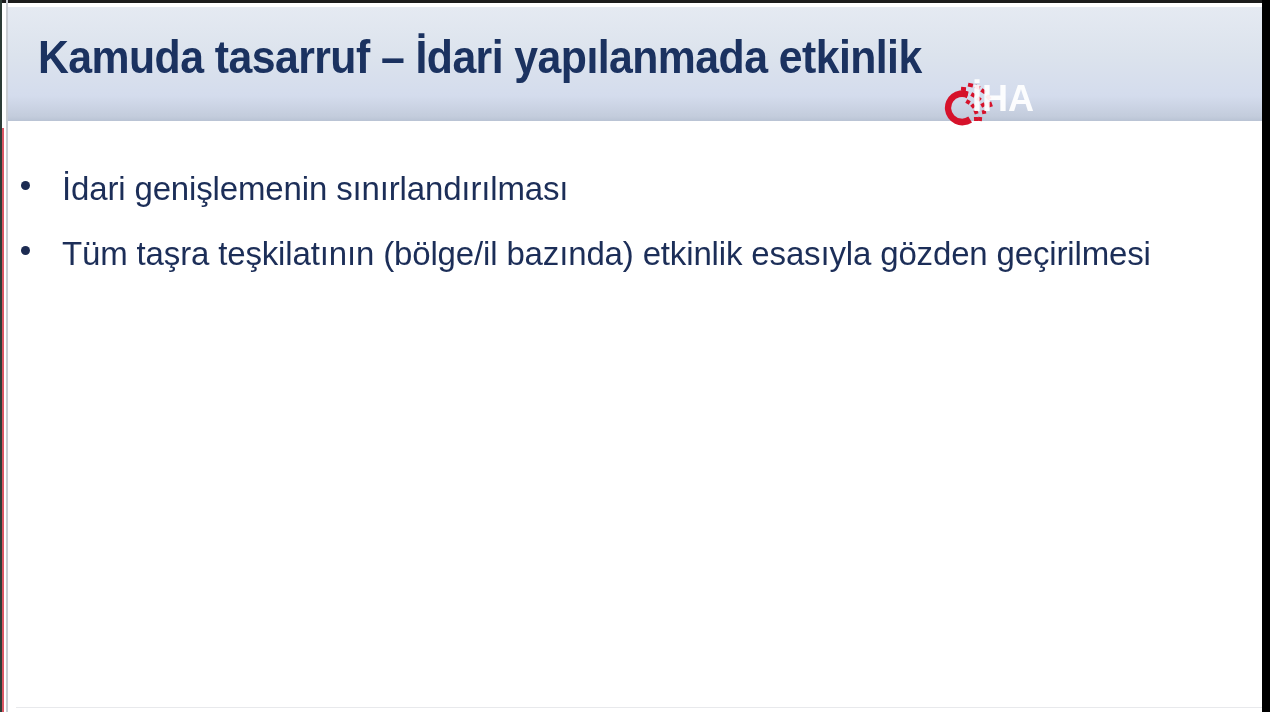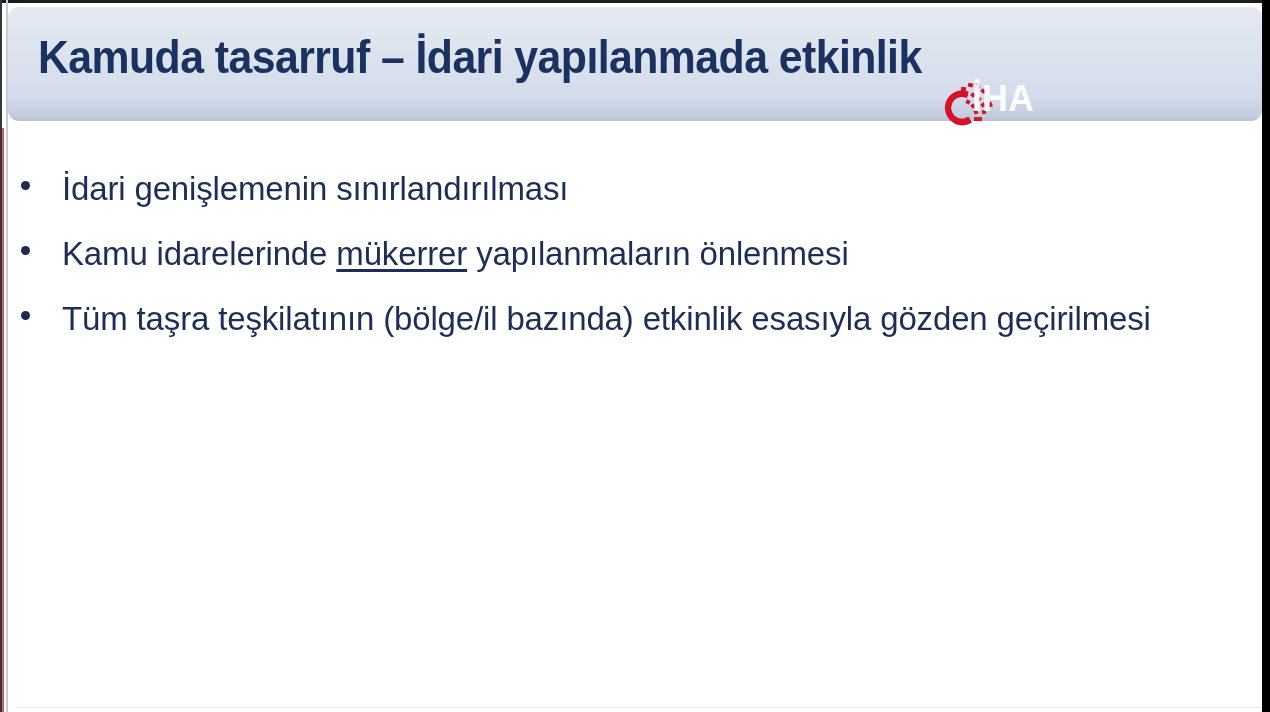--- a/index.html
+++ b/index.html
@@ -78,21 +78,20 @@
     top: 4px;
     width: 1254px;
     height: 114px;
     background: linear-gradient(to bottom,
         #e5eaf2 0%,
         #dce3ed 42%,
         #d4dced 78%,
         #c3ccdc 96%,
         #b9c3d4 100%);
     overflow: hidden;
-    border-radius: 11px;
   }
   .title-text {
     position: absolute;
     left: 30px;
     top: 23px;
     font-family: "Liberation Sans", sans-serif;
     font-size: 46px;
     font-weight: bold;
     letter-spacing: -0.6px;
     color: #1b3260;
@@ -208,26 +207,20 @@
 
     <div class="bullets">
 
       <div class="bullet-row">
         <span class="bullet-dot"></span>
         <div class="bullet-text">
           <span>İdari genişlemenin sınırlandırılması</span>
         </div>
       </div>
 
-      <div class="bullet-row">
-        <span class="bullet-dot"></span>
-        <div class="bullet-text">
-          <span>Kamu idarelerinde </span><u>mükerrer</u><span> yapılanmaların önlenmesi</span>
-        </div>
-      </div>
 
 
       <div class="bullet-row">
         <span class="bullet-dot"></span>
         <div class="bullet-text">
           <span>Tüm taşra teşkilatının (bölge/il bazında) etkinlik esasıyla gözden geçirilmesi</span>
         </div>
       </div>
 
     </div>

